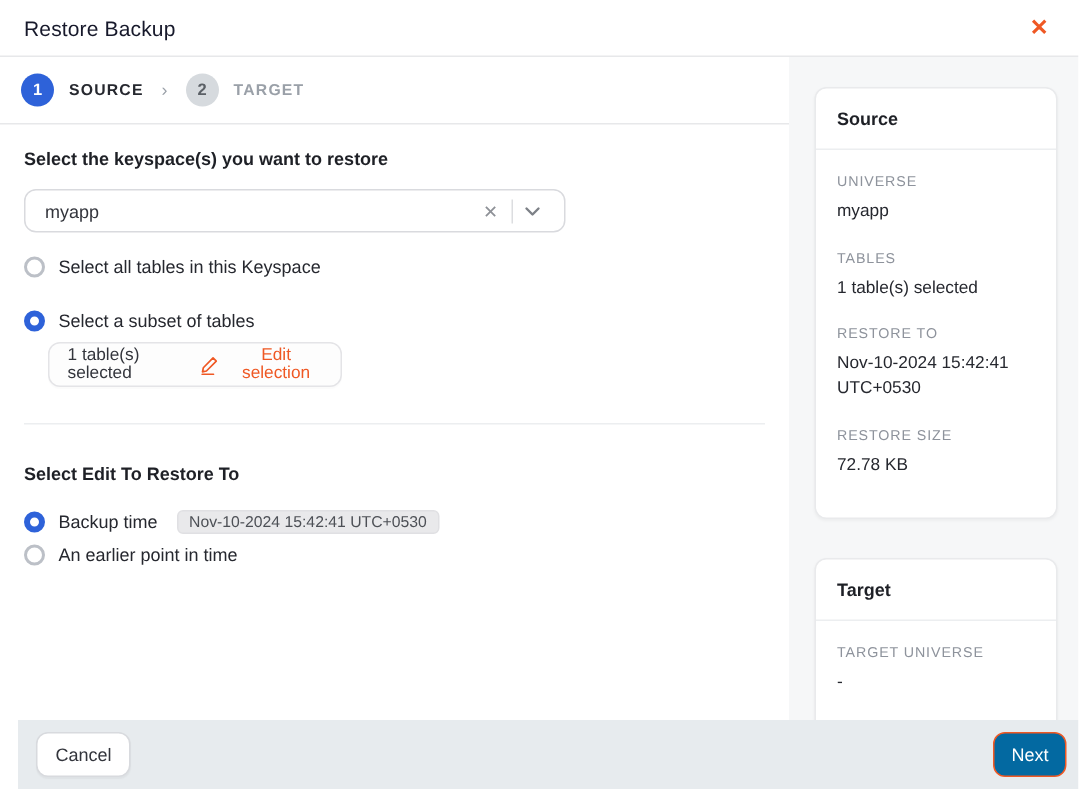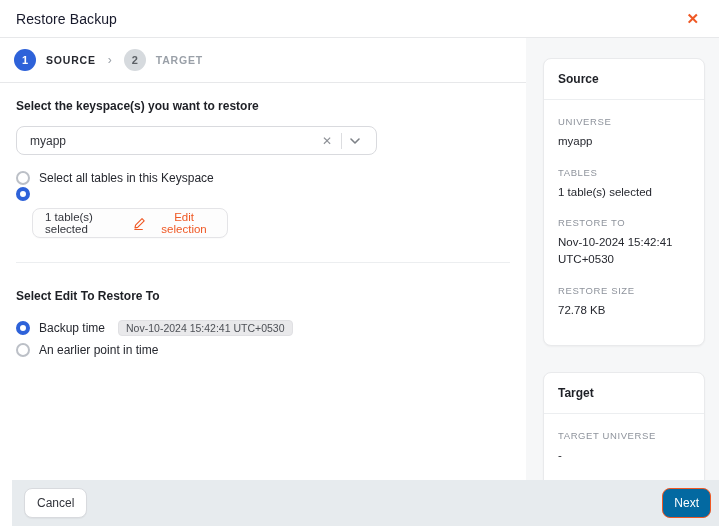--- a/index.html
+++ b/index.html
@@ -56,21 +56,21 @@
   .select-chevron { color:#7d8187; padding:0 7px; display:flex; cursor:pointer; }
 
   
   .radio-row { display:flex; align-items:center; gap:9px; cursor:pointer; }
   .radio {
     width:14px; height:14px; border-radius:50%; background:#fff;
     border:2px solid #bcc0c7; flex:0 0 14px;
   }
   .radio.checked { border:4px solid #2e62d9; }
   .radio-label { font-size:12px; color:#26282f; }
-  .radio-group-tables { margin-top:16px; display:flex; flex-direction:column; gap:2px; }
+  .radio-group-tables { margin-top:16px; display:flex; flex-direction:column; gap:22px; }
 
   
   .edit-box {
     margin:7px 0 0 16px; width:196px; height:30px; border:1px solid #e4e4e7;
     border-radius:8px; background:#fdfdfd; display:flex; align-items:center;
     padding:0 12px; justify-content:space-between;
     box-shadow:0 1px 1px rgba(0,0,0,.02);
   }
   .edit-count { font-size:11.5px; color:#33353c; }
   .edit-link { display:flex; align-items:center; gap:6px; border:none; background:transparent; cursor:pointer; }
@@ -153,20 +153,21 @@
           </span>
         </div>
 
         <div class="radio-group-tables">
           <div class="radio-row">
             <span class="radio"></span>
             <span class="radio-label">Select all tables in this Keyspace</span>
           </div>
           <div class="radio-row">
             <span class="radio checked"></span>
+            <span class="radio-label">Select a subset of tables</span>
           </div>
         </div>
 
         <div class="edit-box">
           <span class="edit-count">1 table(s) selected</span>
           <button class="edit-link">
             <span style="display:flex;">
               <svg width="15" height="15" viewBox="0 0 16 16">
                   <path d="M10.7 2.8l2.3 2.3-7 7-2.8.6.6-2.9 6.9-7z" fill="none" stroke="#ef5824" stroke-width="1.2" stroke-linejoin="round"></path>
                   <path d="M3 14.4h8" stroke="#ef5824" stroke-width="1.2" stroke-linecap="round"></path>

